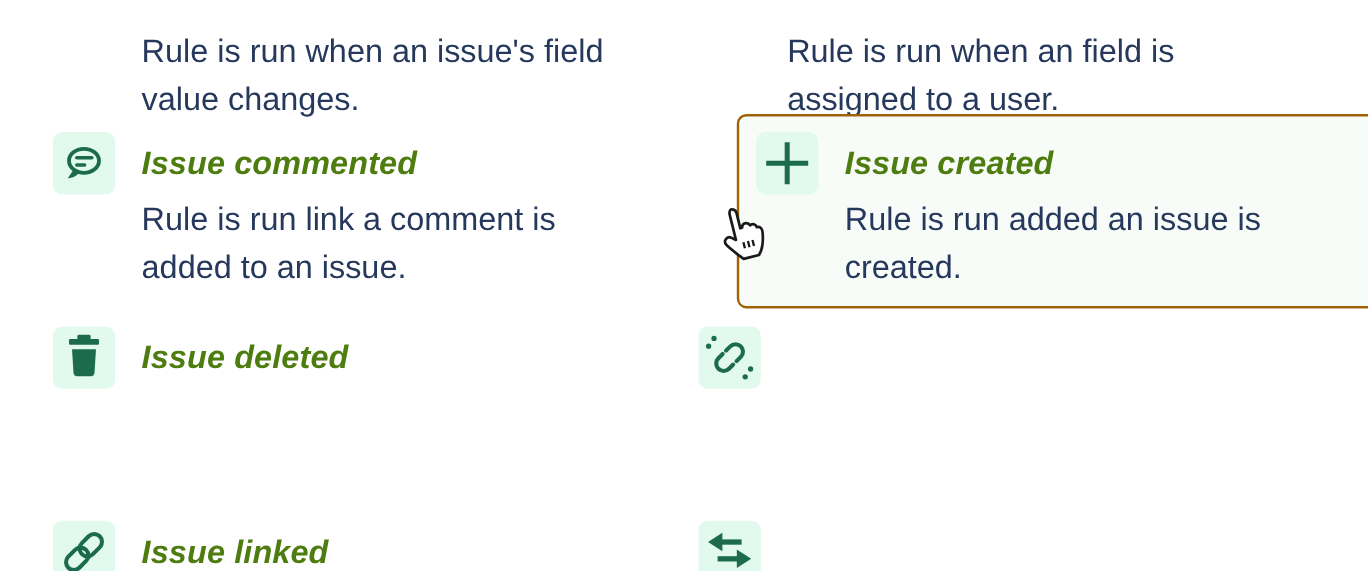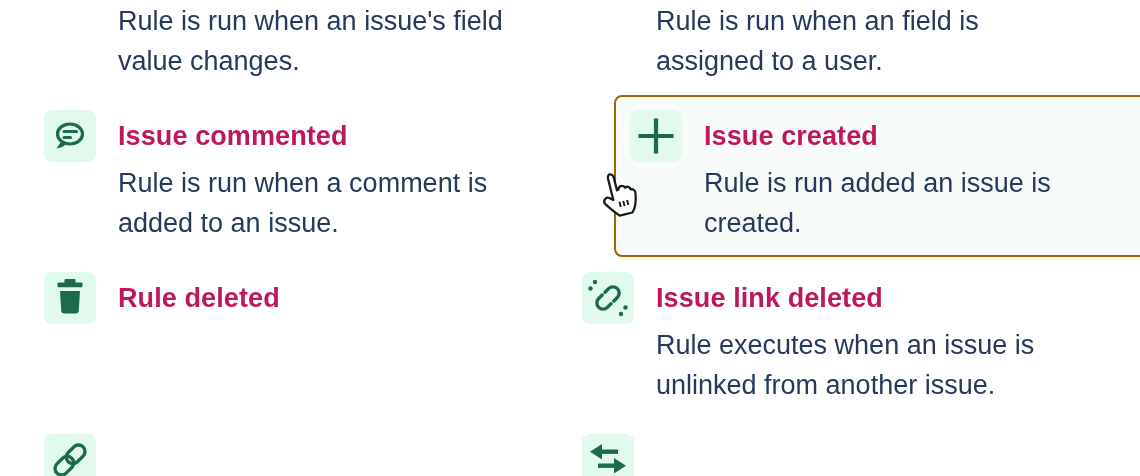--- a/index.html
+++ b/index.html
@@ -41,31 +41,32 @@
     width:52px;height:52px;
     flex:0 0 52px;
     background:#e2faed;
     border-radius:8px;
   }
   .tile svg{display:block;width:52px;height:52px;}
   .card-title{
     margin:0;
     font-size:27px;
     font-weight:700;
-    color:#be185d;
+    color:#4d7c0f;
     letter-spacing:.1px;
     white-space:nowrap;
+    font-style:italic;
   }
   .card-desc{
     margin:1px 0 0 74px;
     font-size:27px;
     line-height:40px;
     color:#26395c;
   }
-  .clip-top .card-desc{margin-top:53px;}
+  .clip-top .card-desc{margin-top:75px;}
   .ic-stroke{stroke:#1c6b4d;fill:none;}
   .ic-fill{fill:#1c6b4d;}
   #cursor{
     position:absolute;
     left:596px;top:170px;
     width:42px;height:51px;
     transform:rotate(-14deg);
     pointer-events:none;
     z-index:5;
   }
@@ -87,21 +88,21 @@
       <div class="tile">
         <svg viewBox="0 0 52 52">
           <ellipse class="ic-stroke" cx="26" cy="24" rx="12.5" ry="10" stroke-width="3.2"></ellipse>
           <path class="ic-fill" d="M17.5 31 L12.5 38.5 C17.5 38 20.5 36 22.5 33.5 Z"></path>
           <line class="ic-stroke" x1="20" y1="21.5" x2="32.5" y2="21.5" stroke-width="3" stroke-linecap="round"></line>
           <line class="ic-stroke" x1="20" y1="27.5" x2="26.5" y2="27.5" stroke-width="3" stroke-linecap="round"></line>
         </svg>
       </div>
       <h3 class="card-title">Issue commented</h3>
     </div>
-    <p class="card-desc">Rule is run when a comment is added to an issue.</p>
+    <p class="card-desc">Rule is run link a comment is added to an issue.</p>
   </div>
 
   <div class="card col-right row-b selected">
     <div class="card-head">
       <div class="tile">
         <svg viewBox="0 0 52 52">
           <line class="ic-stroke" x1="26" y1="8.5" x2="26" y2="43.5" stroke-width="4.2"></line>
           <line class="ic-stroke" x1="8.5" y1="26" x2="43.5" y2="26" stroke-width="4.2"></line>
         </svg>
       </div>
@@ -112,53 +113,52 @@
 
   <div class="card col-left row-c">
     <div class="card-head">
       <div class="tile">
         <svg viewBox="0 0 52 52">
           <rect class="ic-fill" x="20.5" y="7" width="11" height="4.5" rx="1.2"></rect>
           <rect class="ic-fill" x="13.5" y="10.5" width="25" height="4.8" rx="1"></rect>
           <path class="ic-fill" d="M16 19 H36 L34.8 38.5 Q34.6 41.5 31.6 41.5 H20.4 Q17.4 41.5 17.2 38.5 Z"></path>
         </svg>
       </div>
-      <h3 class="card-title">Rule deleted</h3>
+      <h3 class="card-title">Issue deleted</h3>
     </div>
   </div>
 
   <div class="card col-right row-c">
     <div class="card-head">
       <div class="tile">
         <svg viewBox="0 0 52 52">
           <g transform="rotate(45 26 26)">
             <path class="ic-stroke" d="M19.8 24 V19 A6.2 6.2 0 0 1 32.2 19 V24" stroke-width="3.4" stroke-linecap="round"></path>
             <path class="ic-stroke" d="M32.2 28 V33 A6.2 6.2 0 0 1 19.8 33 V28" stroke-width="3.4" stroke-linecap="round"></path>
           </g>
           <circle class="ic-fill" cx="13" cy="10" r="2.2"></circle>
           <circle class="ic-fill" cx="8.5" cy="16.5" r="2.2"></circle>
           <circle class="ic-fill" cx="43.5" cy="35.5" r="2.2"></circle>
           <circle class="ic-fill" cx="39" cy="42" r="2.2"></circle>
         </svg>
       </div>
-      <h3 class="card-title">Issue link deleted</h3>
     </div>
-    <p class="card-desc">Rule executes when an issue is unlinked from another issue.</p>
   </div>
 
   <div class="card col-left row-d">
     <div class="card-head">
       <div class="tile">
         <svg viewBox="0 0 52 52">
           <g transform="rotate(45 26 26)">
             <rect class="ic-stroke" x="19.5" y="7.5" width="13" height="21" rx="6.5" stroke-width="3.4"></rect>
             <rect class="ic-stroke" x="19.5" y="23.5" width="13" height="21" rx="6.5" stroke-width="3.4"></rect>
           </g>
         </svg>
       </div>
+      <h3 class="card-title">Issue linked</h3>
     </div>
     <p class="card-desc"></p>
   </div>
 
   <div class="card col-right row-d">
     <div class="card-head">
       <div class="tile">
         <svg viewBox="0 0 52 52">
           <rect class="ic-fill" x="18" y="15.5" width="18" height="4.4"></rect>
           <polygon class="ic-fill" points="8,17.7 20,10 20,25.4"></polygon>

